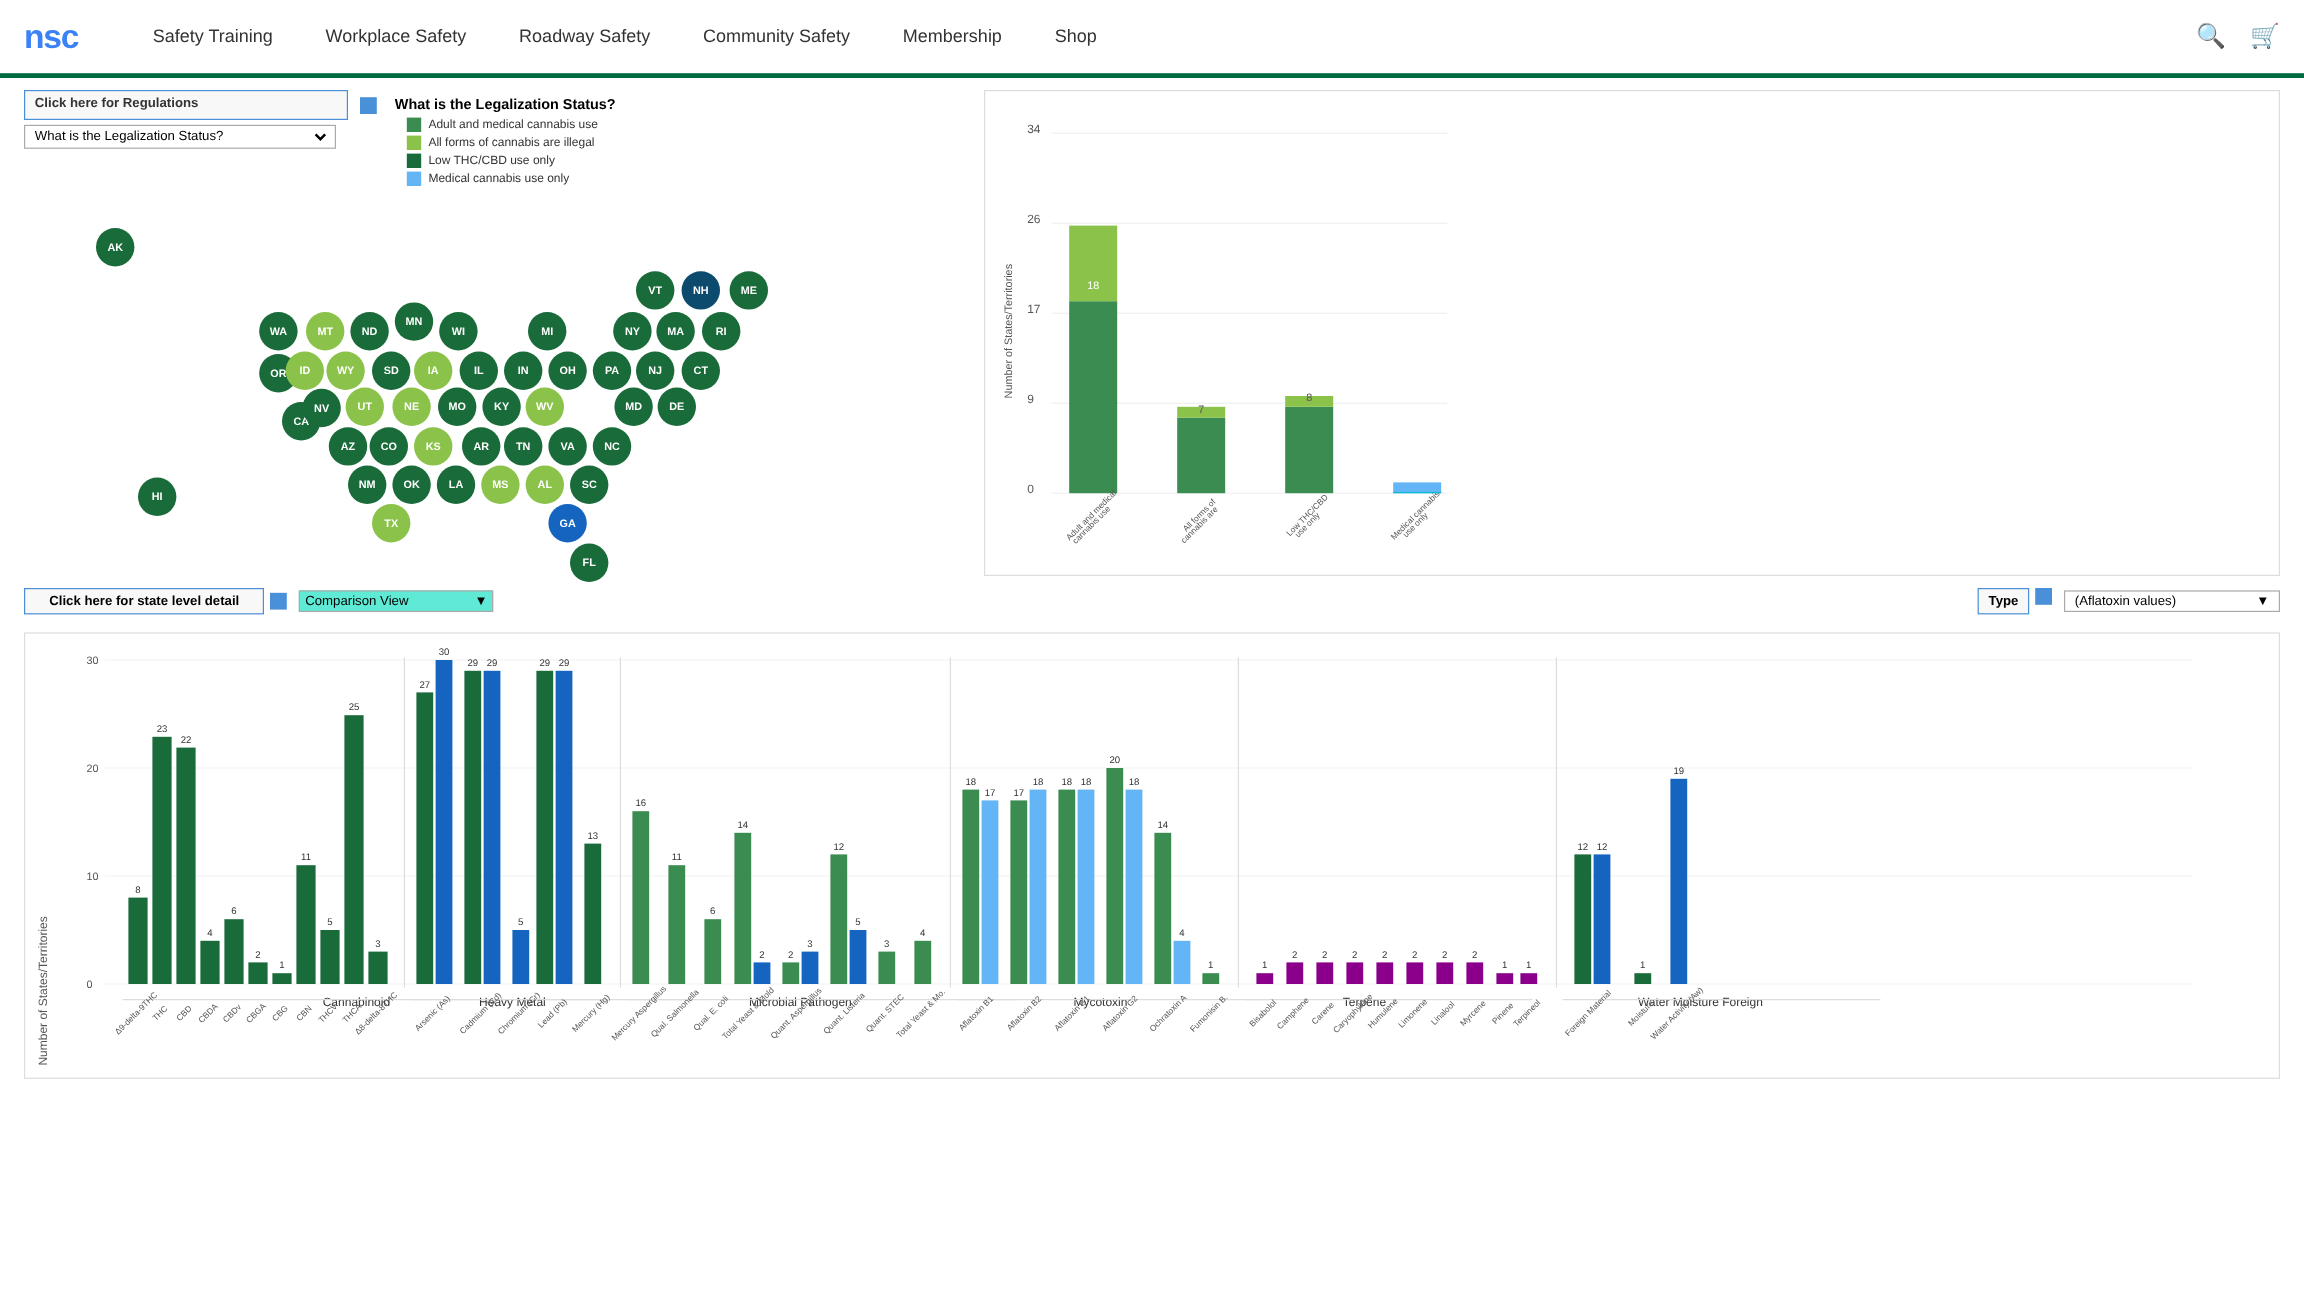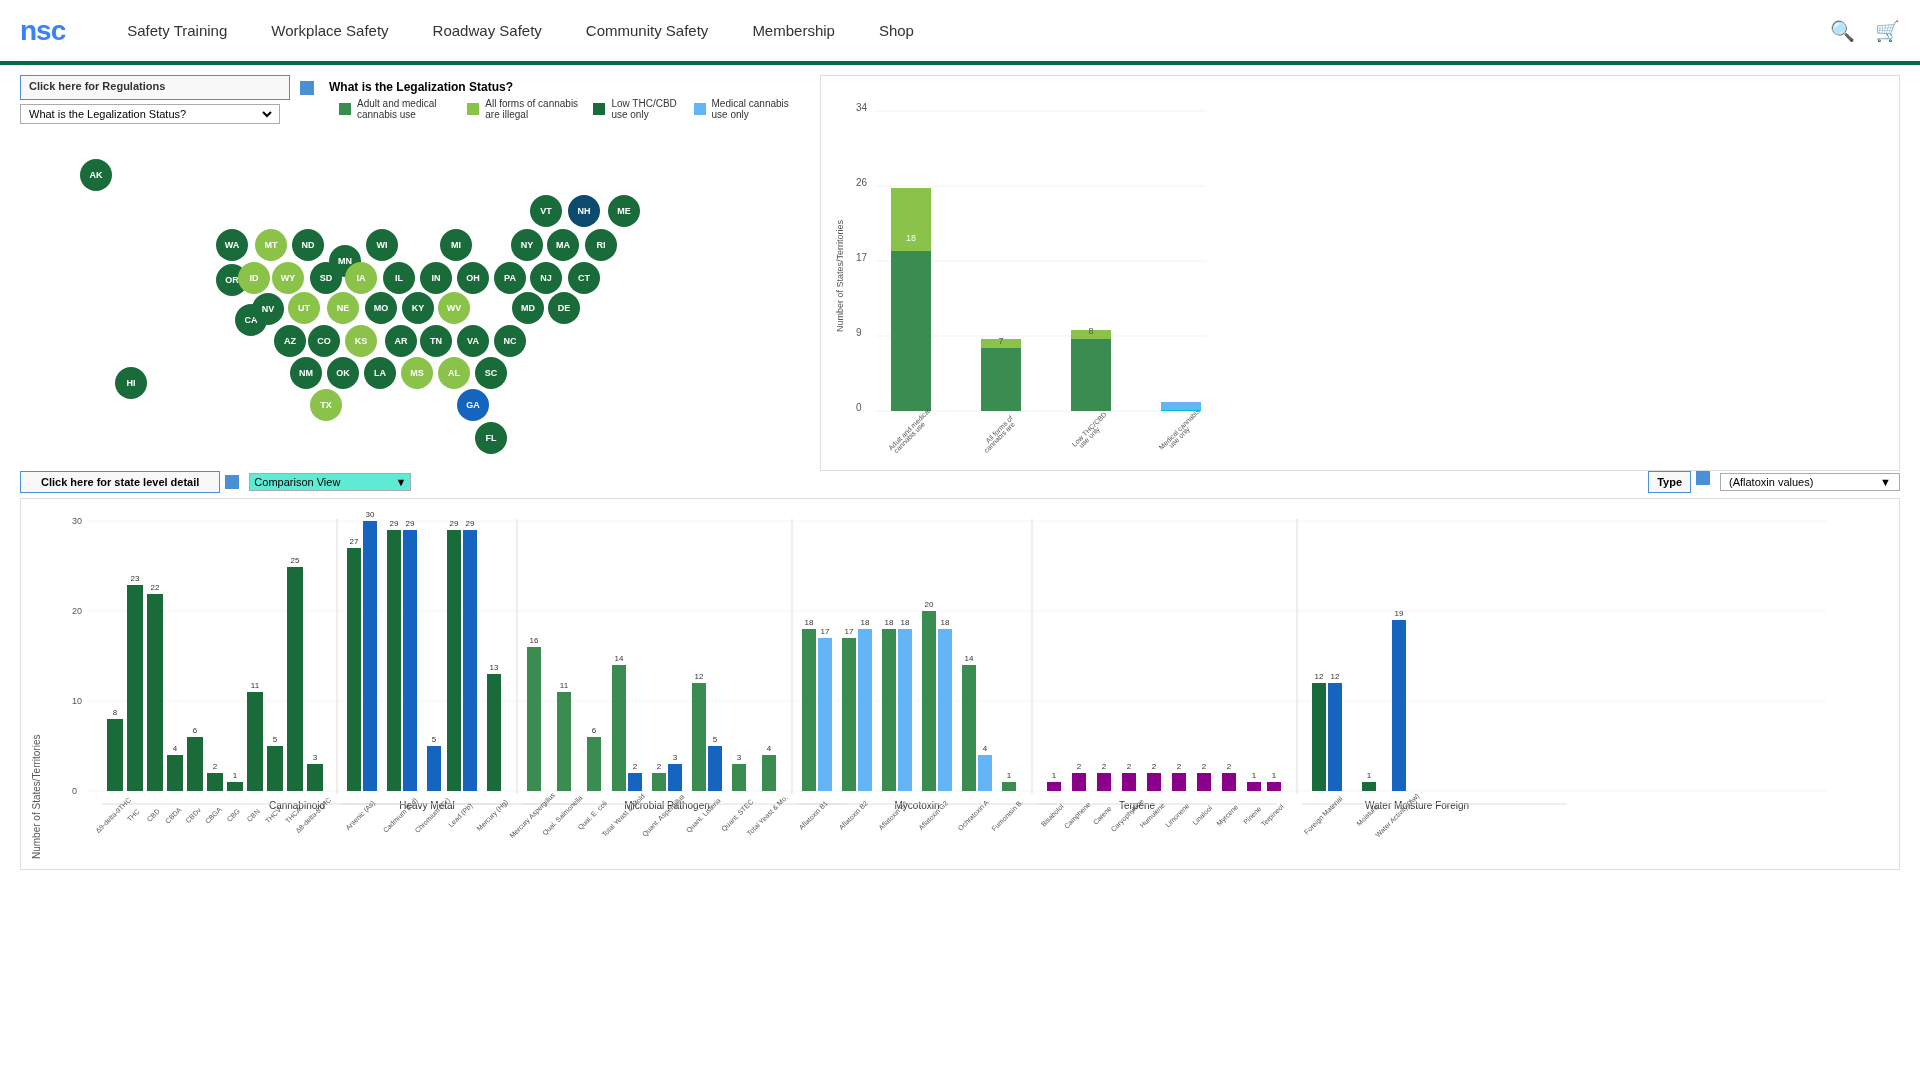--- a/index.html
+++ b/index.html
@@ -45,20 +45,21 @@
       margin-left: auto;
     }
     .search-icon-nav { font-size: 20px; color: #333; cursor: pointer; }
     .cart-icon-nav { font-size: 20px; color: #333; cursor: pointer; }
 
     
     .main-content {
       padding: 10px 20px;
       display: flex;
       flex-direction: column;
+      gap: 10px;
     }
 
     
     .top-row {
       display: flex;
       gap: 20px;
     }
     .regulations-box {
       border: 1px solid #4a90d9;
       background: #f8f8f8;
@@ -115,20 +116,21 @@
       font-weight: bold;
       color: #fff;
       width: 32px;
       height: 32px;
       cursor: pointer;
     }
 
     
     .legalization-legend {
       display: flex;
+      flex-direction: column;
       gap: 3px;
       margin-left: 10px;
     }
     .legend-item { display: flex; align-items: center; gap: 6px; font-size: 10px; color: #333; }
     .legend-color {
       width: 12px;
       height: 12px;
       flex-shrink: 0;
     }
 
@@ -268,21 +270,21 @@
           <div class="state-bubble" style="left: 268px; top: 163px; background: rgb(139, 195, 74);">UT</div>
           <div class="state-bubble" style="left: 254px; top: 196px; background: rgb(26, 107, 58);">AZ</div>
           <div class="state-bubble" style="left: 288px; top: 196px; background: rgb(26, 107, 58);">CO</div>
           <div class="state-bubble" style="left: 270px; top: 228px; background: rgb(26, 107, 58);">NM</div>
           <div class="state-bubble" style="left: 272px; top: 100px; background: rgb(26, 107, 58);">ND</div>
           <div class="state-bubble" style="left: 290px; top: 133px; background: rgb(26, 107, 58);">SD</div>
           <div class="state-bubble" style="left: 307px; top: 163px; background: rgb(139, 195, 74);">NE</div>
           <div class="state-bubble" style="left: 325px; top: 196px; background: rgb(139, 195, 74);">KS</div>
           <div class="state-bubble" style="left: 307px; top: 228px; background: rgb(26, 107, 58);">OK</div>
           <div class="state-bubble" style="left: 290px; top: 260px; background: rgb(139, 195, 74);">TX</div>
-          <div class="state-bubble" style="left: 309px; top: 116px; background: rgb(26, 107, 58);">MN</div>
+          <div class="state-bubble" style="left: 309px; top: 92px; background: rgb(26, 107, 58);">MN</div>
           <div class="state-bubble" style="left: 325px; top: 133px; background: rgb(139, 195, 74);">IA</div>
           <div class="state-bubble" style="left: 345px; top: 163px; background: rgb(26, 107, 58);">MO</div>
           <div class="state-bubble" style="left: 365px; top: 196px; background: rgb(26, 107, 58);">AR</div>
           <div class="state-bubble" style="left: 344px; top: 228px; background: rgb(26, 107, 58);">LA</div>
           <div class="state-bubble" style="left: 346px; top: 100px; background: rgb(26, 107, 58);">WI</div>
           <div class="state-bubble" style="left: 363px; top: 133px; background: rgb(26, 107, 58);">IL</div>
           <div class="state-bubble" style="left: 381px; top: 228px; background: rgb(139, 195, 74);">MS</div>
           <div class="state-bubble" style="left: 400px; top: 196px; background: rgb(26, 107, 58);">TN</div>
           <div class="state-bubble" style="left: 418px; top: 228px; background: rgb(139, 195, 74);">AL</div>
           <div class="state-bubble" style="left: 420px; top: 100px; background: rgb(26, 107, 58);">MI</div>

